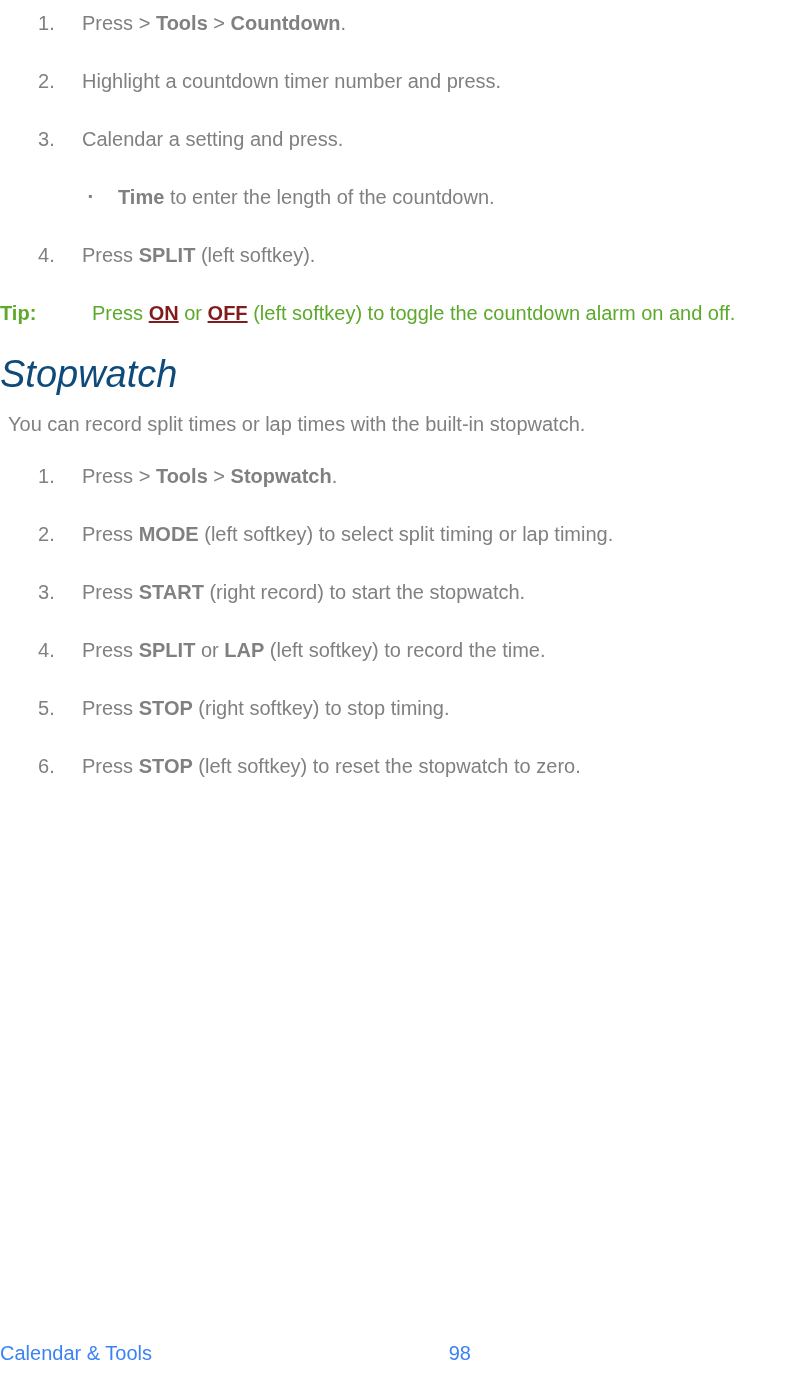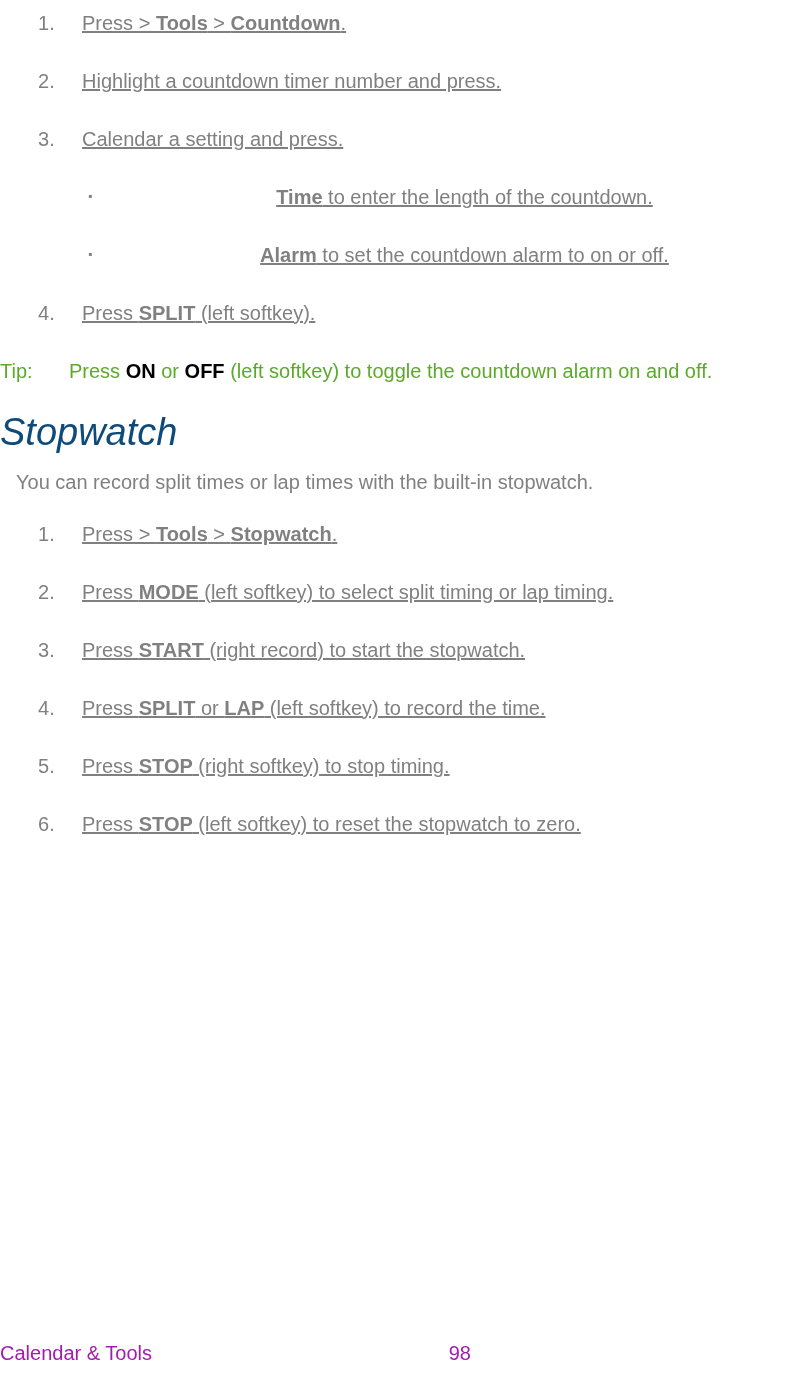--- a/index.html
+++ b/index.html
@@ -22,32 +22,30 @@
     }
     ol.main-list {
       list-style: none;
       counter-reset: item;
     }
     ol.main-list > li {
       counter-increment: item;
       position: relative;
       padding-left: 82px;
       margin-bottom: 28px;
-      text-decoration: underline;
     }
     ol.main-list > li::before {
       content: counter(item) ".";
       position: absolute;
       left: 38px;
       color: #808080;
     }
     ul.bullet-list {
       list-style: none;
       margin-top: 28px;
-      text-align: center;
     }
     ul.bullet-list > li {
       position: relative;
       padding-left: 36px;
       margin-bottom: 28px;
     }
     ul.bullet-list > li::before {
       content: "▪";
       position: absolute;
       left: 6px;
@@ -58,54 +56,55 @@
     .bold {
       font-weight: bold;
     }
     .tip-line {
       padding-left: 0;
       margin-top: 2px;
       margin-bottom: 18px;
     }
     .tip-label {
       color: #5ca92c;
-      font-weight: normal;
+      font-weight: bold;
       display: inline-block;
-      width: 69px;
+      width: 92px;
     }
     .tip-text {
       color: #5ca92c;
     }
     .tip-text .bold {
-      color: #000000;
+      color: #7f1d1d;
+      text-decoration: underline;
     }
     h2 {
       font-family: Arial, Helvetica, sans-serif;
       color: #0e4a7a;
       font-style: italic;
       font-weight: normal;
       font-size: 38px;
       margin-top: 12px;
       margin-bottom: 6px;
       padding-left: 0;
     }
     .intro-text {
       color: #808080;
       margin-bottom: 22px;
-      padding-left: 16px;
+      padding-left: 8px;
     }
     .footer {
       position: absolute;
       bottom: 22px;
       left: 0;
       width: 100%;
       display: flex;
       justify-content: space-between;
       padding: 0 0px 0 0;
-      color: #a21caf;
+      color: #3b82f6;
       font-size: 20px;
     }
     .footer-left {
       padding-left: 0;
     }
     .footer-right {
       padding-right: 340px;
     }
   </style>
 </head>
@@ -117,23 +116,20 @@
       <span>Press  &gt; </span><span class="bold">Tools</span><span> &gt; </span><span class="bold">Countdown</span><span>.</span>
     </li>
     <li>
       <span>Highlight a countdown timer number and press.</span>
     </li>
     <li>
       <span>Calendar a setting and press.</span>
       <ul class="bullet-list">
         <li>
           <span class="bold">Time</span><span> to enter the length of the countdown.</span>
-        </li>
-        <li>
-          <span class="bold">Alarm</span><span> to set the countdown alarm to on or off.</span>
         </li>
       </ul>
     </li>
     <li>
       <span>Press </span><span class="bold">SPLIT</span><span> (left softkey).</span>
     </li>
   </ol>
 
   <div class="tip-line">
     <span class="tip-label">Tip:</span><span class="tip-text"><span>Press </span><span class="bold">ON</span><span> or </span><span class="bold">OFF</span><span> (left softkey) to toggle the countdown alarm on and off.</span></span>

